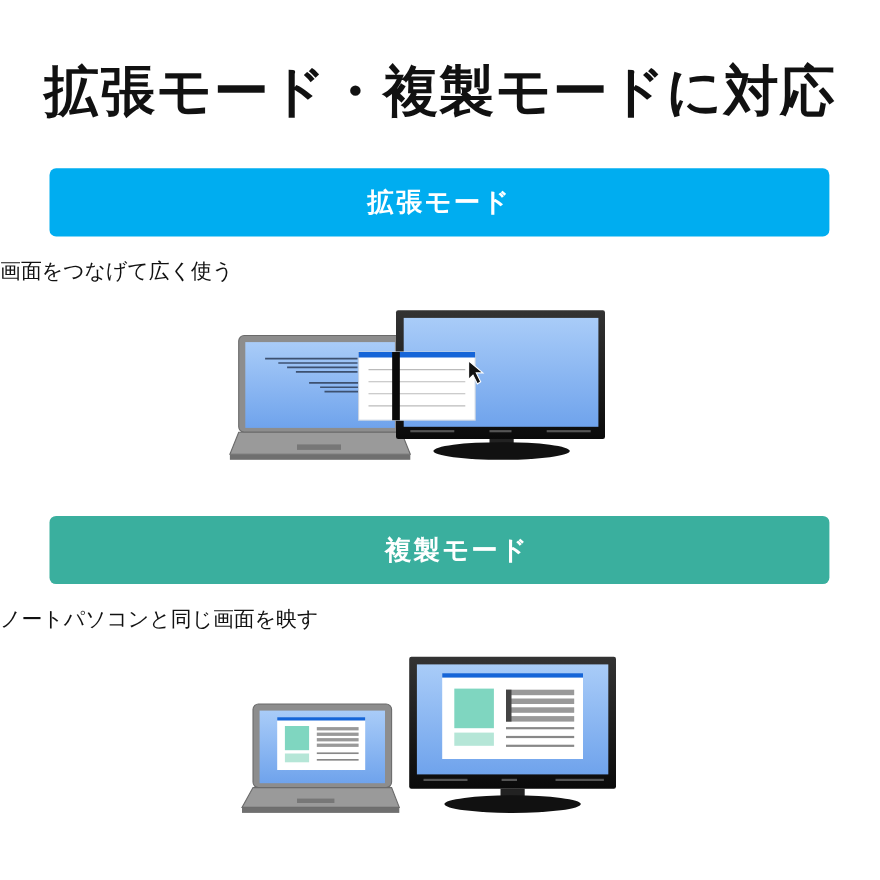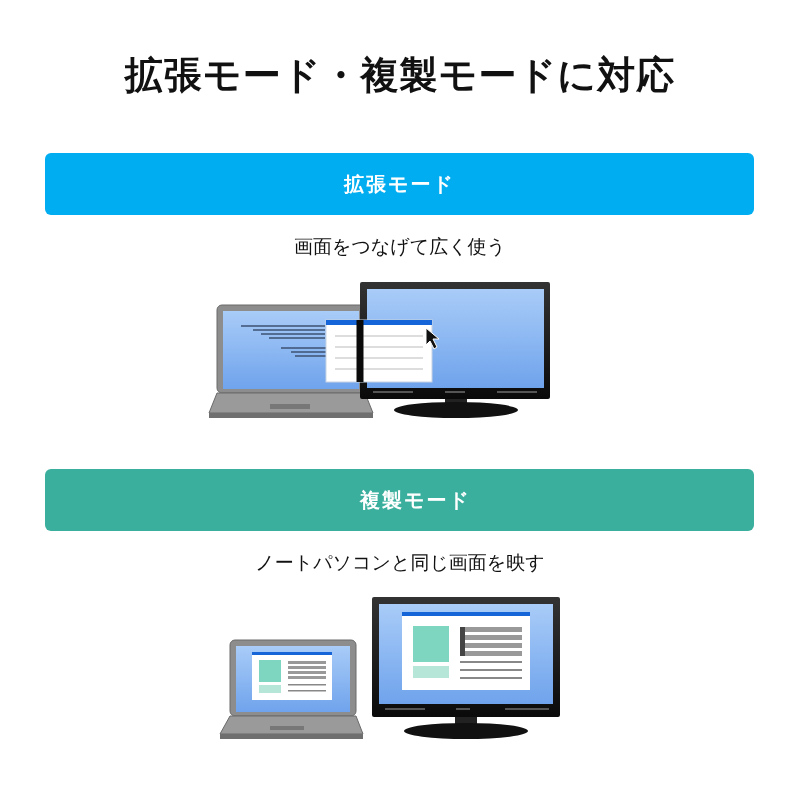--- a/index.html
+++ b/index.html
@@ -1,22 +1,22 @@
 <!DOCTYPE html>
 <html><head>
 <meta charset="utf-8">
 <style>
   * { box-sizing: border-box; margin: 0; padding: 0; }
   html, body { width: 800px; height: 800px; background: #ffffff; overflow: hidden; }
   body { position: relative; font-family: "DejaVu Sans", "Liberation Sans", sans-serif; color: #111; }
-  .title { position: absolute; left: 0; top: 50px; width: 800px; text-align: center; font-size: 38px; font-weight: bold; letter-spacing: 1px; color: #111; }
-  .banner { position: absolute; left: 45px; width: 709px; height: 62px; border-radius: 6px; color: #fff; font-weight: bold; font-size: 20px; text-align: center; line-height: 62px; letter-spacing: 2px; }
+  .title { position: absolute; left: 0; top: 50px; width: 800px; text-align: center; font-size: 50px; font-weight: bold; letter-spacing: 1px; color: #111; }
+  .banner { position: absolute; left: 45px; width: 709px; height: 62px; border-radius: 6px; color: #fff; font-weight: bold; font-size: 24px; text-align: center; line-height: 62px; letter-spacing: 2px; }
   .banner.ext { top: 153px; background: #00adf0; }
   .banner.dup { top: 469px; background: #3aaf9e; padding-left: 32px; }
-  .sub { position: absolute; left: 0; width: 800px; text-align: center; font-size: 19px; color: #111; }
+  .sub { position: absolute; left: 0; width: 800px; font-size: 19px; color: #111; }
   .sub.ext { top: 234px; }
   .sub.dup { top: 550px; font-family: Liberation Serif, serif; }
   .illus { position: absolute; }
 </style>
 </head>
 <body>
 
 <div class="title">拡張モード・複製モードに対応</div>
 
 <div class="banner ext">拡張モード</div>

